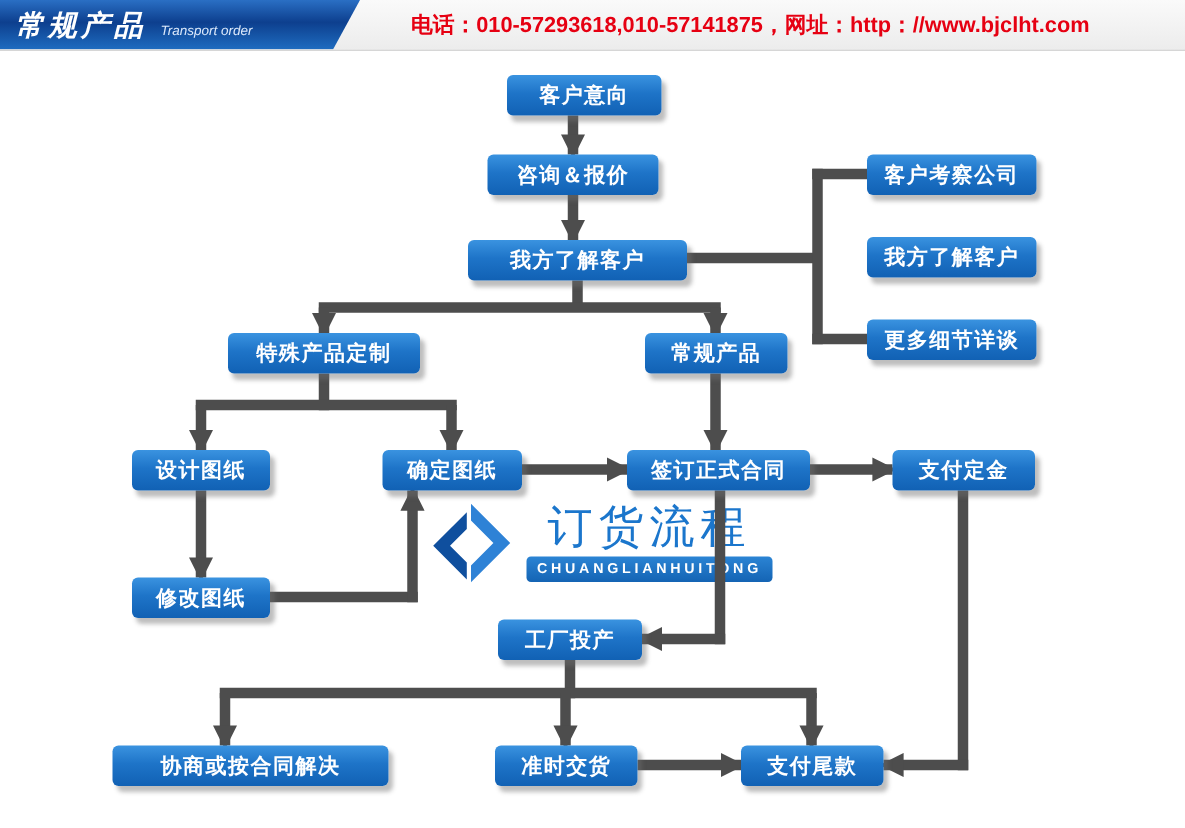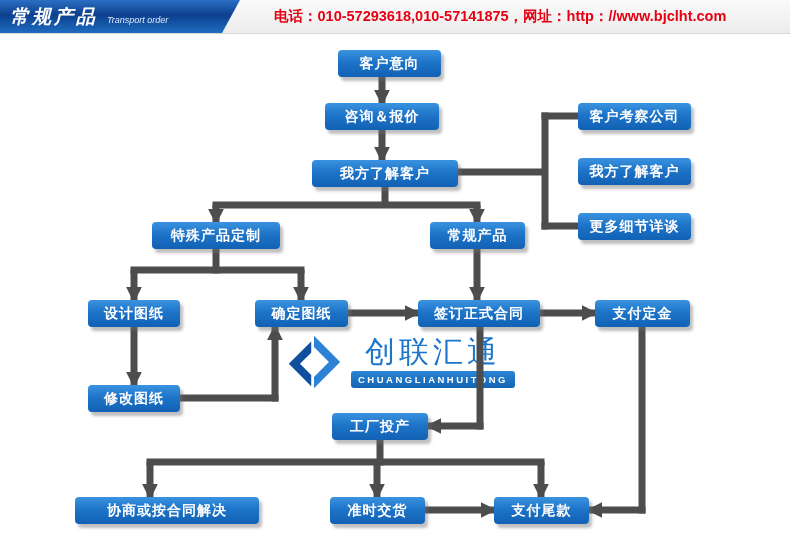--- a/index.html
+++ b/index.html
@@ -102,21 +102,21 @@
       <path d="M425,510 H494" marker-end="url(#ah)"></path>
     </g>
   </svg>
 
   <div class="watermark">
     <svg class="logo-mark" viewBox="0 0 60 60">
       <path d="M30,2 L58,30 L30,58 L30,46 L46,30 L30,14 Z" fill="#2e82d6"></path>
       <path d="M27,8 L3,32 L27,56 L27,44 L15,32 L27,20 Z" fill="#0f4f9e"></path>
     </svg>
     <div class="logo-text">
-      <div class="logo-cn">创联汇通</div>
+      <div class="logo-cn">订货流程</div>
       <div class="logo-en-bar">
         <span>CHUANGLIANHUITONG</span>
       </div>
     </div>
   </div>
 
   <div class="node" style="left:338px;top:50px;width:103px">客户意向</div>
   <div class="node" style="left:325px;top:103px;width:114px">咨询＆报价</div>
   <div class="node" style="left:312px;top:160px;width:146px">我方了解客户</div>
   <div class="node" style="left:578px;top:103px;width:113px">客户考察公司</div>

